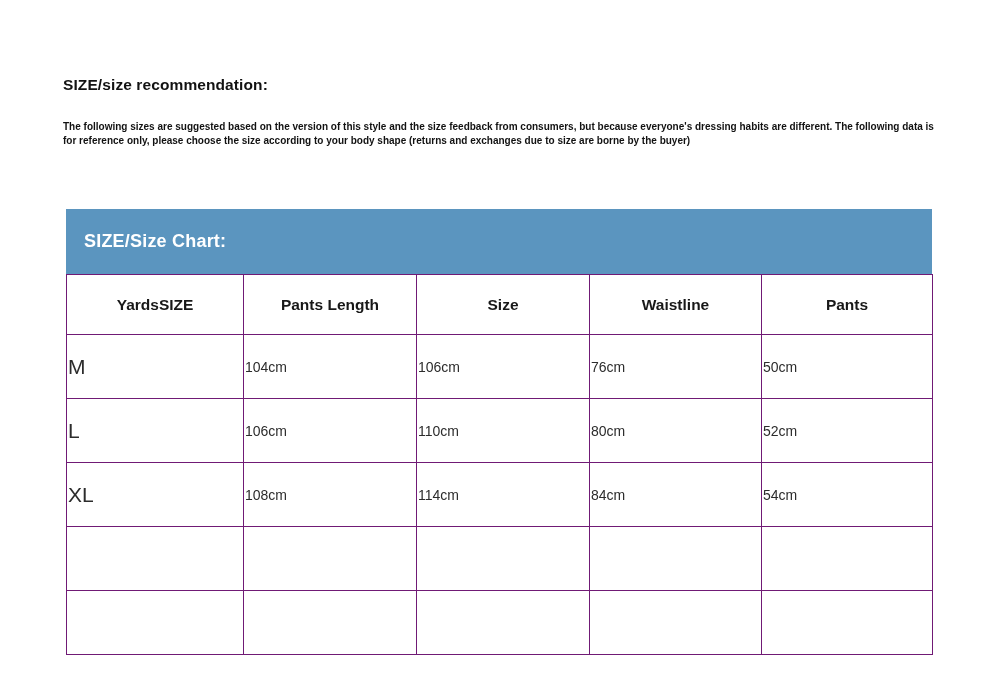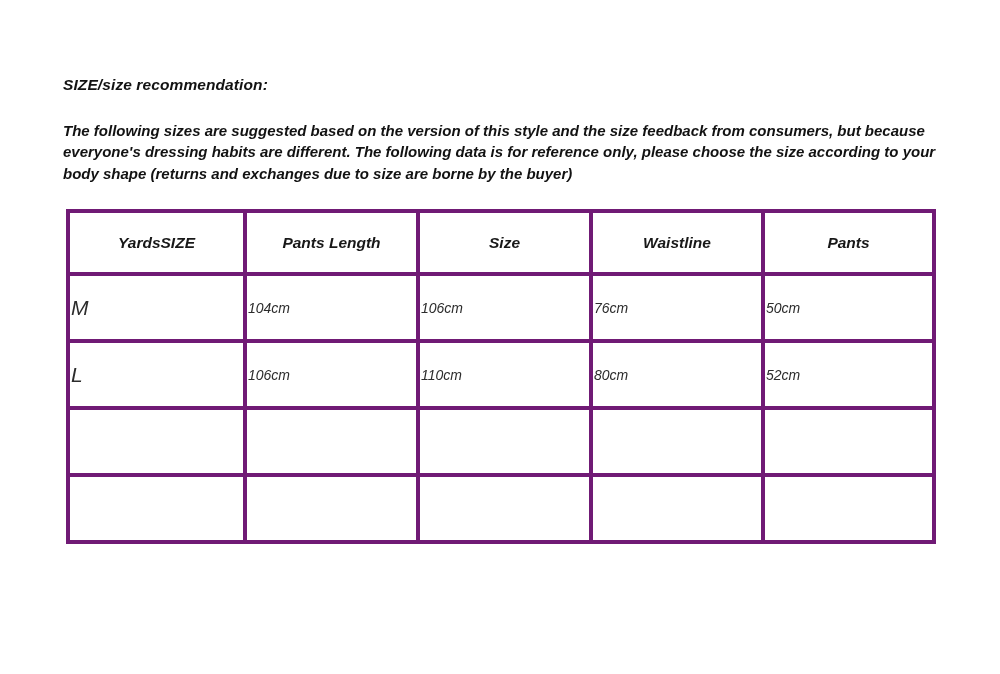--- a/index.html
+++ b/index.html
@@ -12,37 +12,36 @@
     background: #ffffff;
     font-family: "Liberation Sans", sans-serif;
     color: #1a1a1a;
     overflow: hidden;
   }
   .page {
     position: relative;
     width: 1000px;
     height: 674px;
     box-sizing: border-box;
-    font-style: italic;
   }
   .heading {
     position: absolute;
     left: 63px;
     top: 76px;
     font-size: 15.5px;
     font-weight: bold;
     letter-spacing: 0.1px;
     color: #121212;
   }
   .intro {
     position: absolute;
     left: 63px;
     top: 120px;
     width: 880px;
-    font-size: 15px;
+    font-size: 10px;
     font-weight: bold;
     line-height: 1.42;
     color: #121212;
   }
   .chart-wrap {
     position: absolute;
     left: 66px;
     top: 209px;
     width: 866px;
   }
@@ -60,21 +59,21 @@
     font-weight: bold;
     letter-spacing: 0.2px;
   }
   table.size-table {
     border-collapse: collapse;
     width: 866px;
     table-layout: fixed;
   }
   table.size-table th,
   table.size-table td {
-    border: 4px solid #701a75;
+    border: 1px solid #701a75;
     color: #2b2b2b;
   }
   table.size-table th {
     height: 57px;
     font-size: 15.5px;
     font-weight: bold;
     color: #181818;
   }
   table.size-table td {
     height: 61px;
@@ -98,20 +97,23 @@
 <body>
 
 <div class="page">
 
   <div class="heading">SIZE/size recommendation:</div>
 
   <div class="intro">The following sizes are suggested based on the version of this style and the size feedback from consumers, but because everyone's dressing habits are different. The following data is for reference only, please choose the size according to your body shape (returns and exchanges due to size are borne by the buyer)</div>
 
   <div class="chart-wrap">
 
+    <div class="chart-title-bar" style="background: rgb(91, 149, 191);">
+      <span class="title">SIZE/Size Chart:</span>
+    </div>
 
     <table class="size-table">
       <colgroup>
         <col class="col1">
         <col class="col2">
         <col class="col3">
         <col class="col4">
         <col class="col5">
       </colgroup>
       <thead>
@@ -131,20 +133,27 @@
           <td>76cm</td>
           <td>50cm</td>
         </tr>
         <tr>
           <td class="first-col">L</td>
           <td>106cm</td>
           <td>110cm</td>
           <td>80cm</td>
           <td>52cm</td>
         </tr>
+        <tr>
+          <td class="first-col">XL</td>
+          <td>108cm</td>
+          <td>114cm</td>
+          <td>84cm</td>
+          <td>54cm</td>
+        </tr>
         <tr class="empty-row">
           <td class="first-col"></td>
           <td></td>
           <td></td>
           <td></td>
           <td></td>
         </tr>
         <tr class="empty-row">
           <td class="first-col"></td>
           <td></td>

